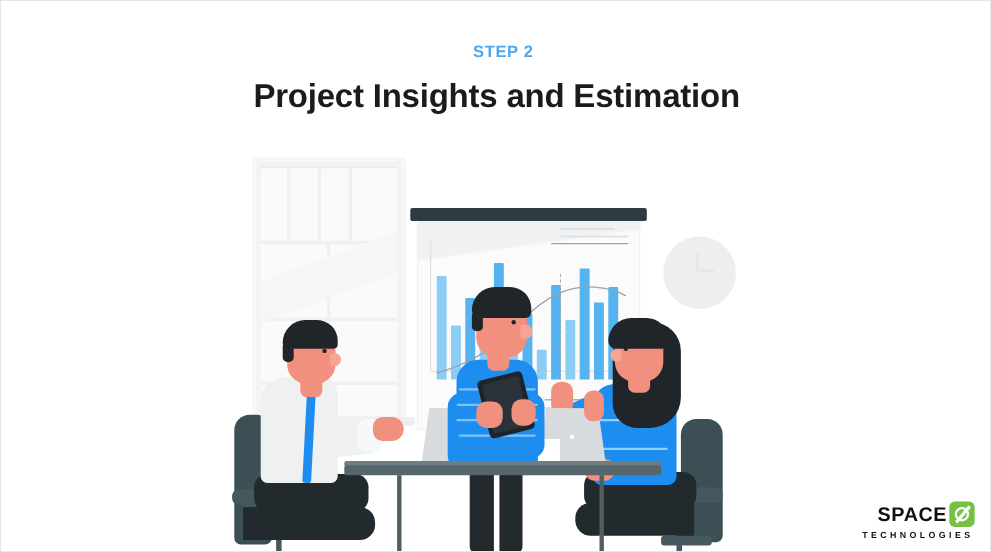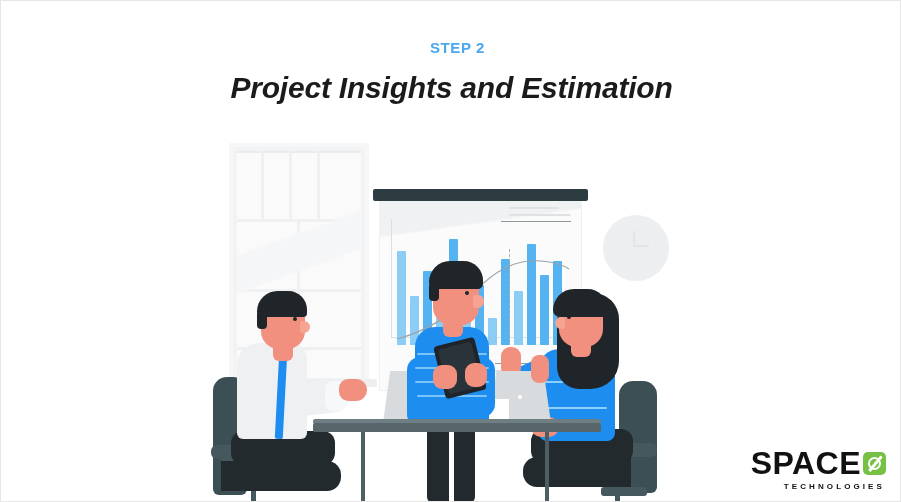--- a/index.html
+++ b/index.html
@@ -29,21 +29,20 @@
     padding-left: 12px;
   }
   #page-title {
     position: absolute;
     top: 70px; left: 0; width: 901px;
     text-align: center;
     font-size: 30px;
     font-weight: bold;
     letter-spacing: -0.2px;
     color: #1b1b1b;
-    font-style: italic;
   }
 
   
   #illustration {
     position: absolute;
     left: 200px; top: 130px;
     width: 500px; height: 372px;
   }
   .abs { position: absolute; }
 
@@ -158,21 +157,21 @@
   
   #logo {
     position: absolute;
     right: 14px; bottom: 10px;
     text-align: right;
   }
   #logo-main {
     display: flex; align-items: center; justify-content: flex-end;
   }
   #logo-word {
-    font-size: 32px; font-weight: bold; letter-spacing: 0.5px;
+    font-size: 18px; font-weight: bold; letter-spacing: 0.5px;
     color: #111111; line-height: 1;
   }
   #logo-mark {
     width: 23px; height: 23px; margin-left: 2px;
     background: #76c043; border-radius: 5px;
     position: relative;
   }
   #logo-mark-ring {
     position: absolute; left: 5px; top: 5px;
     width: 13px; height: 13px; border-radius: 50%;

